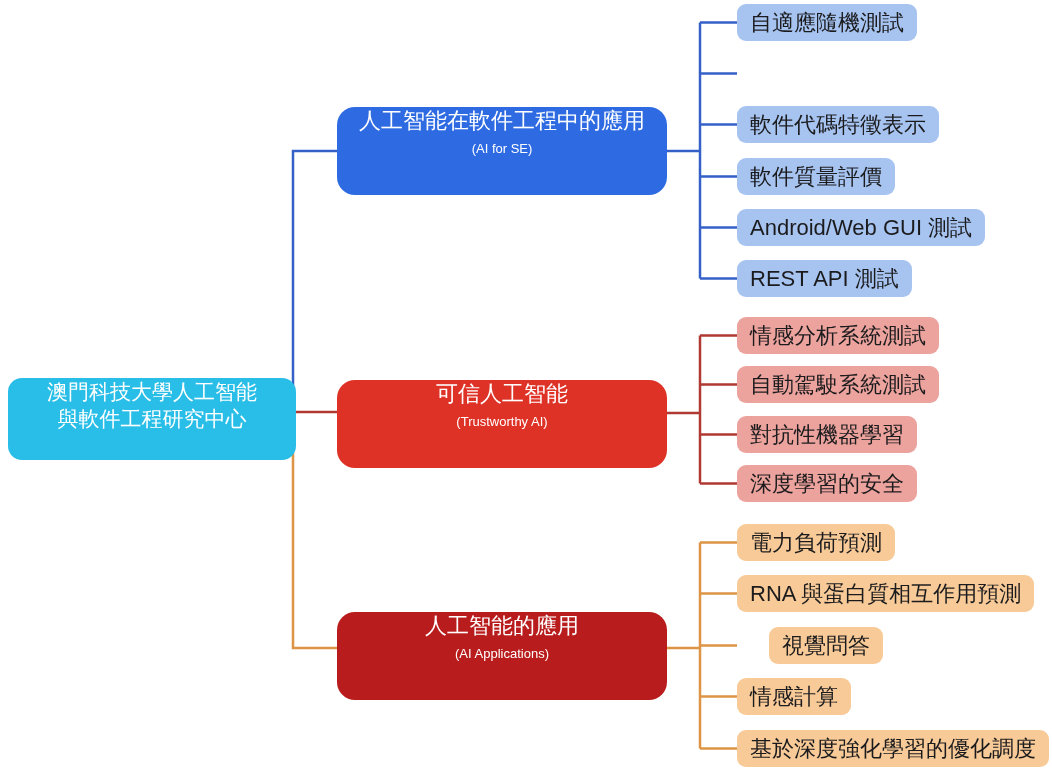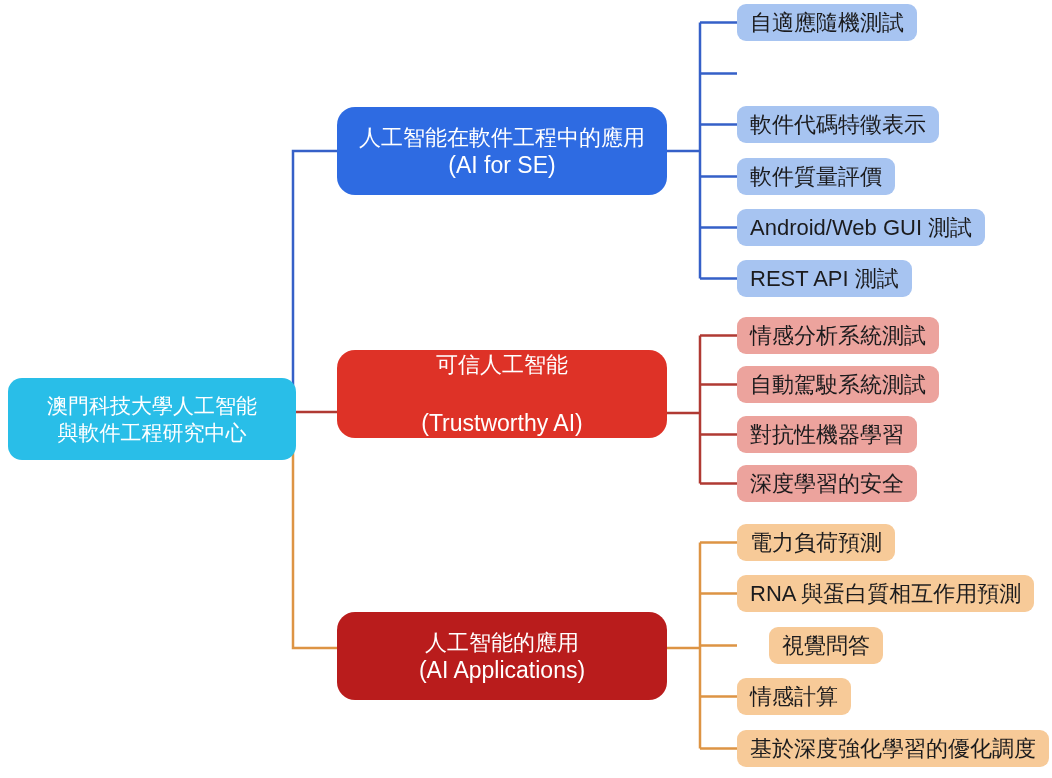--- a/index.html
+++ b/index.html
@@ -15,44 +15,44 @@
     position: absolute;
     left: 0; top: 0;
     width: 1052px; height: 778px;
   }
   .node {
     position: absolute;
     box-sizing: border-box;
     display: flex;
     flex-direction: column;
     align-items: center;
-    justify-content: center;
+    justify-content: flex-start;
     text-align: center;
   }
   .root-node {
     left: 8px; top: 378px;
     width: 288px; height: 82px;
     background: #29BEE8;
     border-radius: 14px;
     color: #ffffff;
     font-size: 21px;
     line-height: 27px;
     white-space: pre-line;
   }
   .branch {
     left: 337px;
     width: 330px; height: 88px;
     border-radius: 18px;
     color: #ffffff;
   }
   .branch-blue   { top: 107px; background: #2E6BE2; }
-  .branch-red    { top: 350px; background: #DE3227; gap: 31px; }
+  .branch-red    { top: 380px; background: #DE3227; }
   .branch-orange { top: 612px; background: #b91c1c; }
   .branch-label    { font-size: 22px; line-height: 28px; }
-  .branch-sublabel { font-size: 23px; line-height: 27px; }
+  .branch-sublabel { font-size: 13px; line-height: 27px; }
   .child {
     position: absolute;
     left: 737px;
     height: 37px;
     line-height: 37px;
     padding: 0 13px;
     border-radius: 9px;
     font-size: 22px;
     color: #1B1B1D;
     white-space: nowrap;

